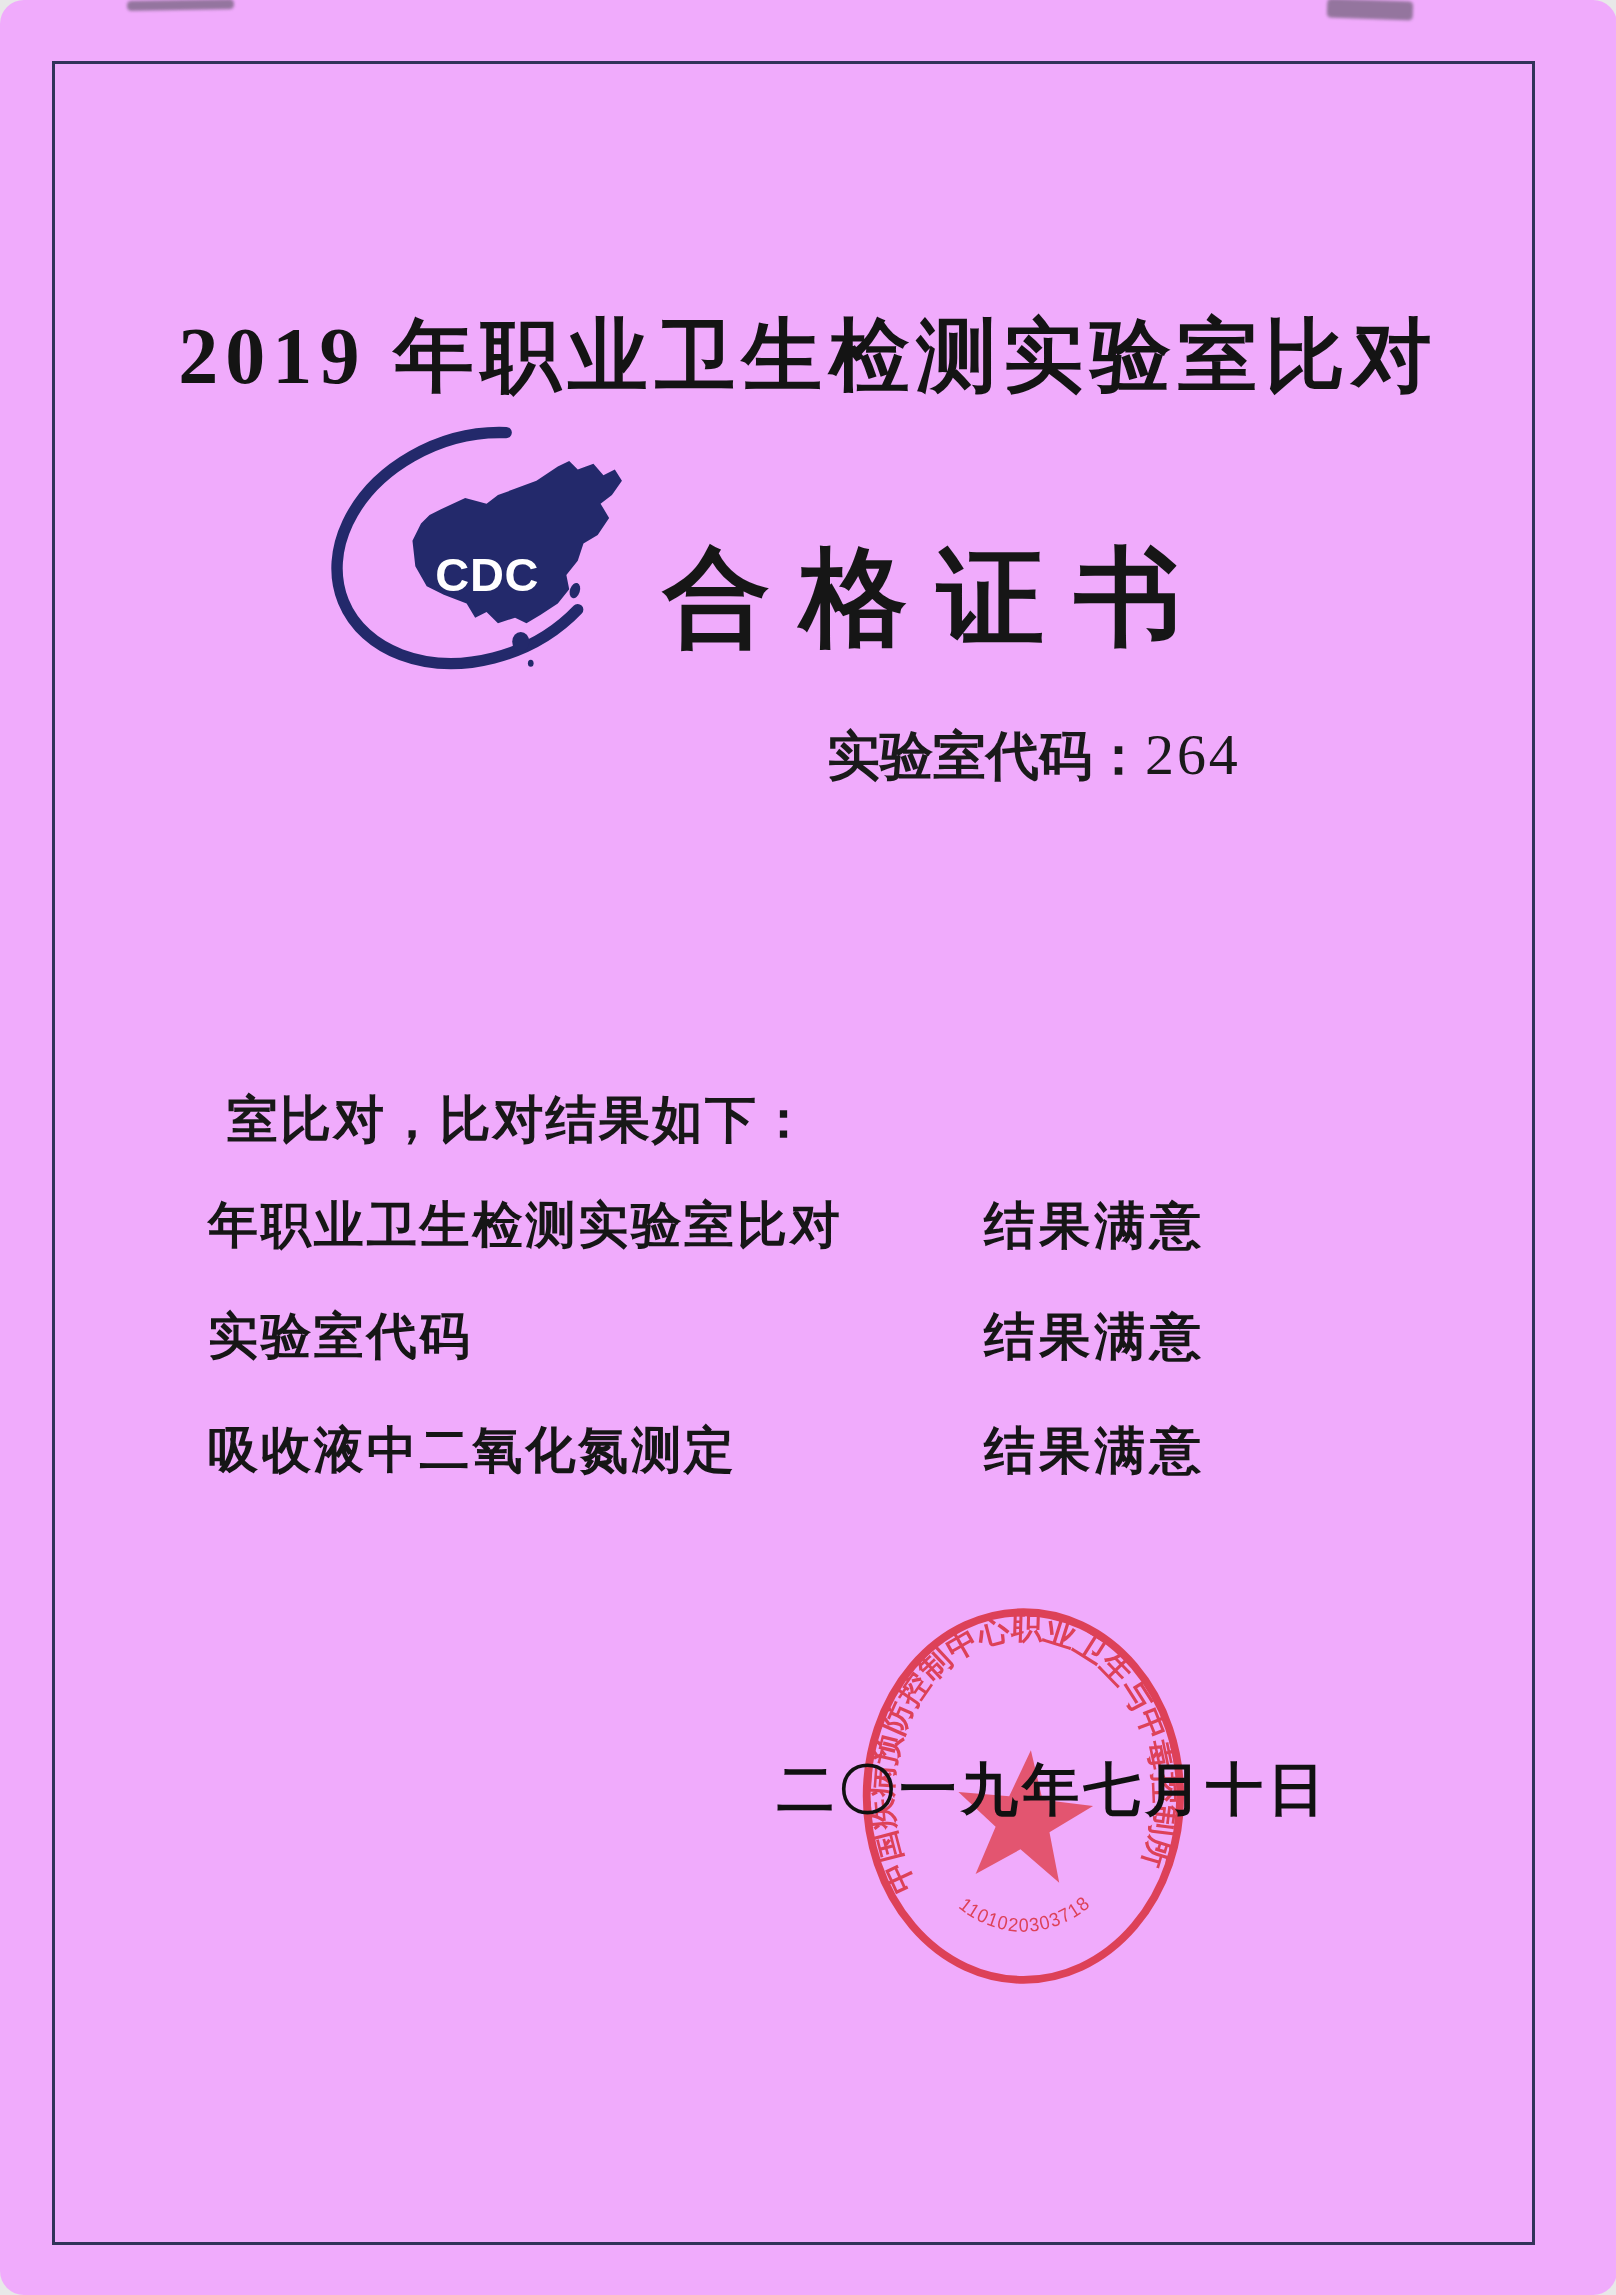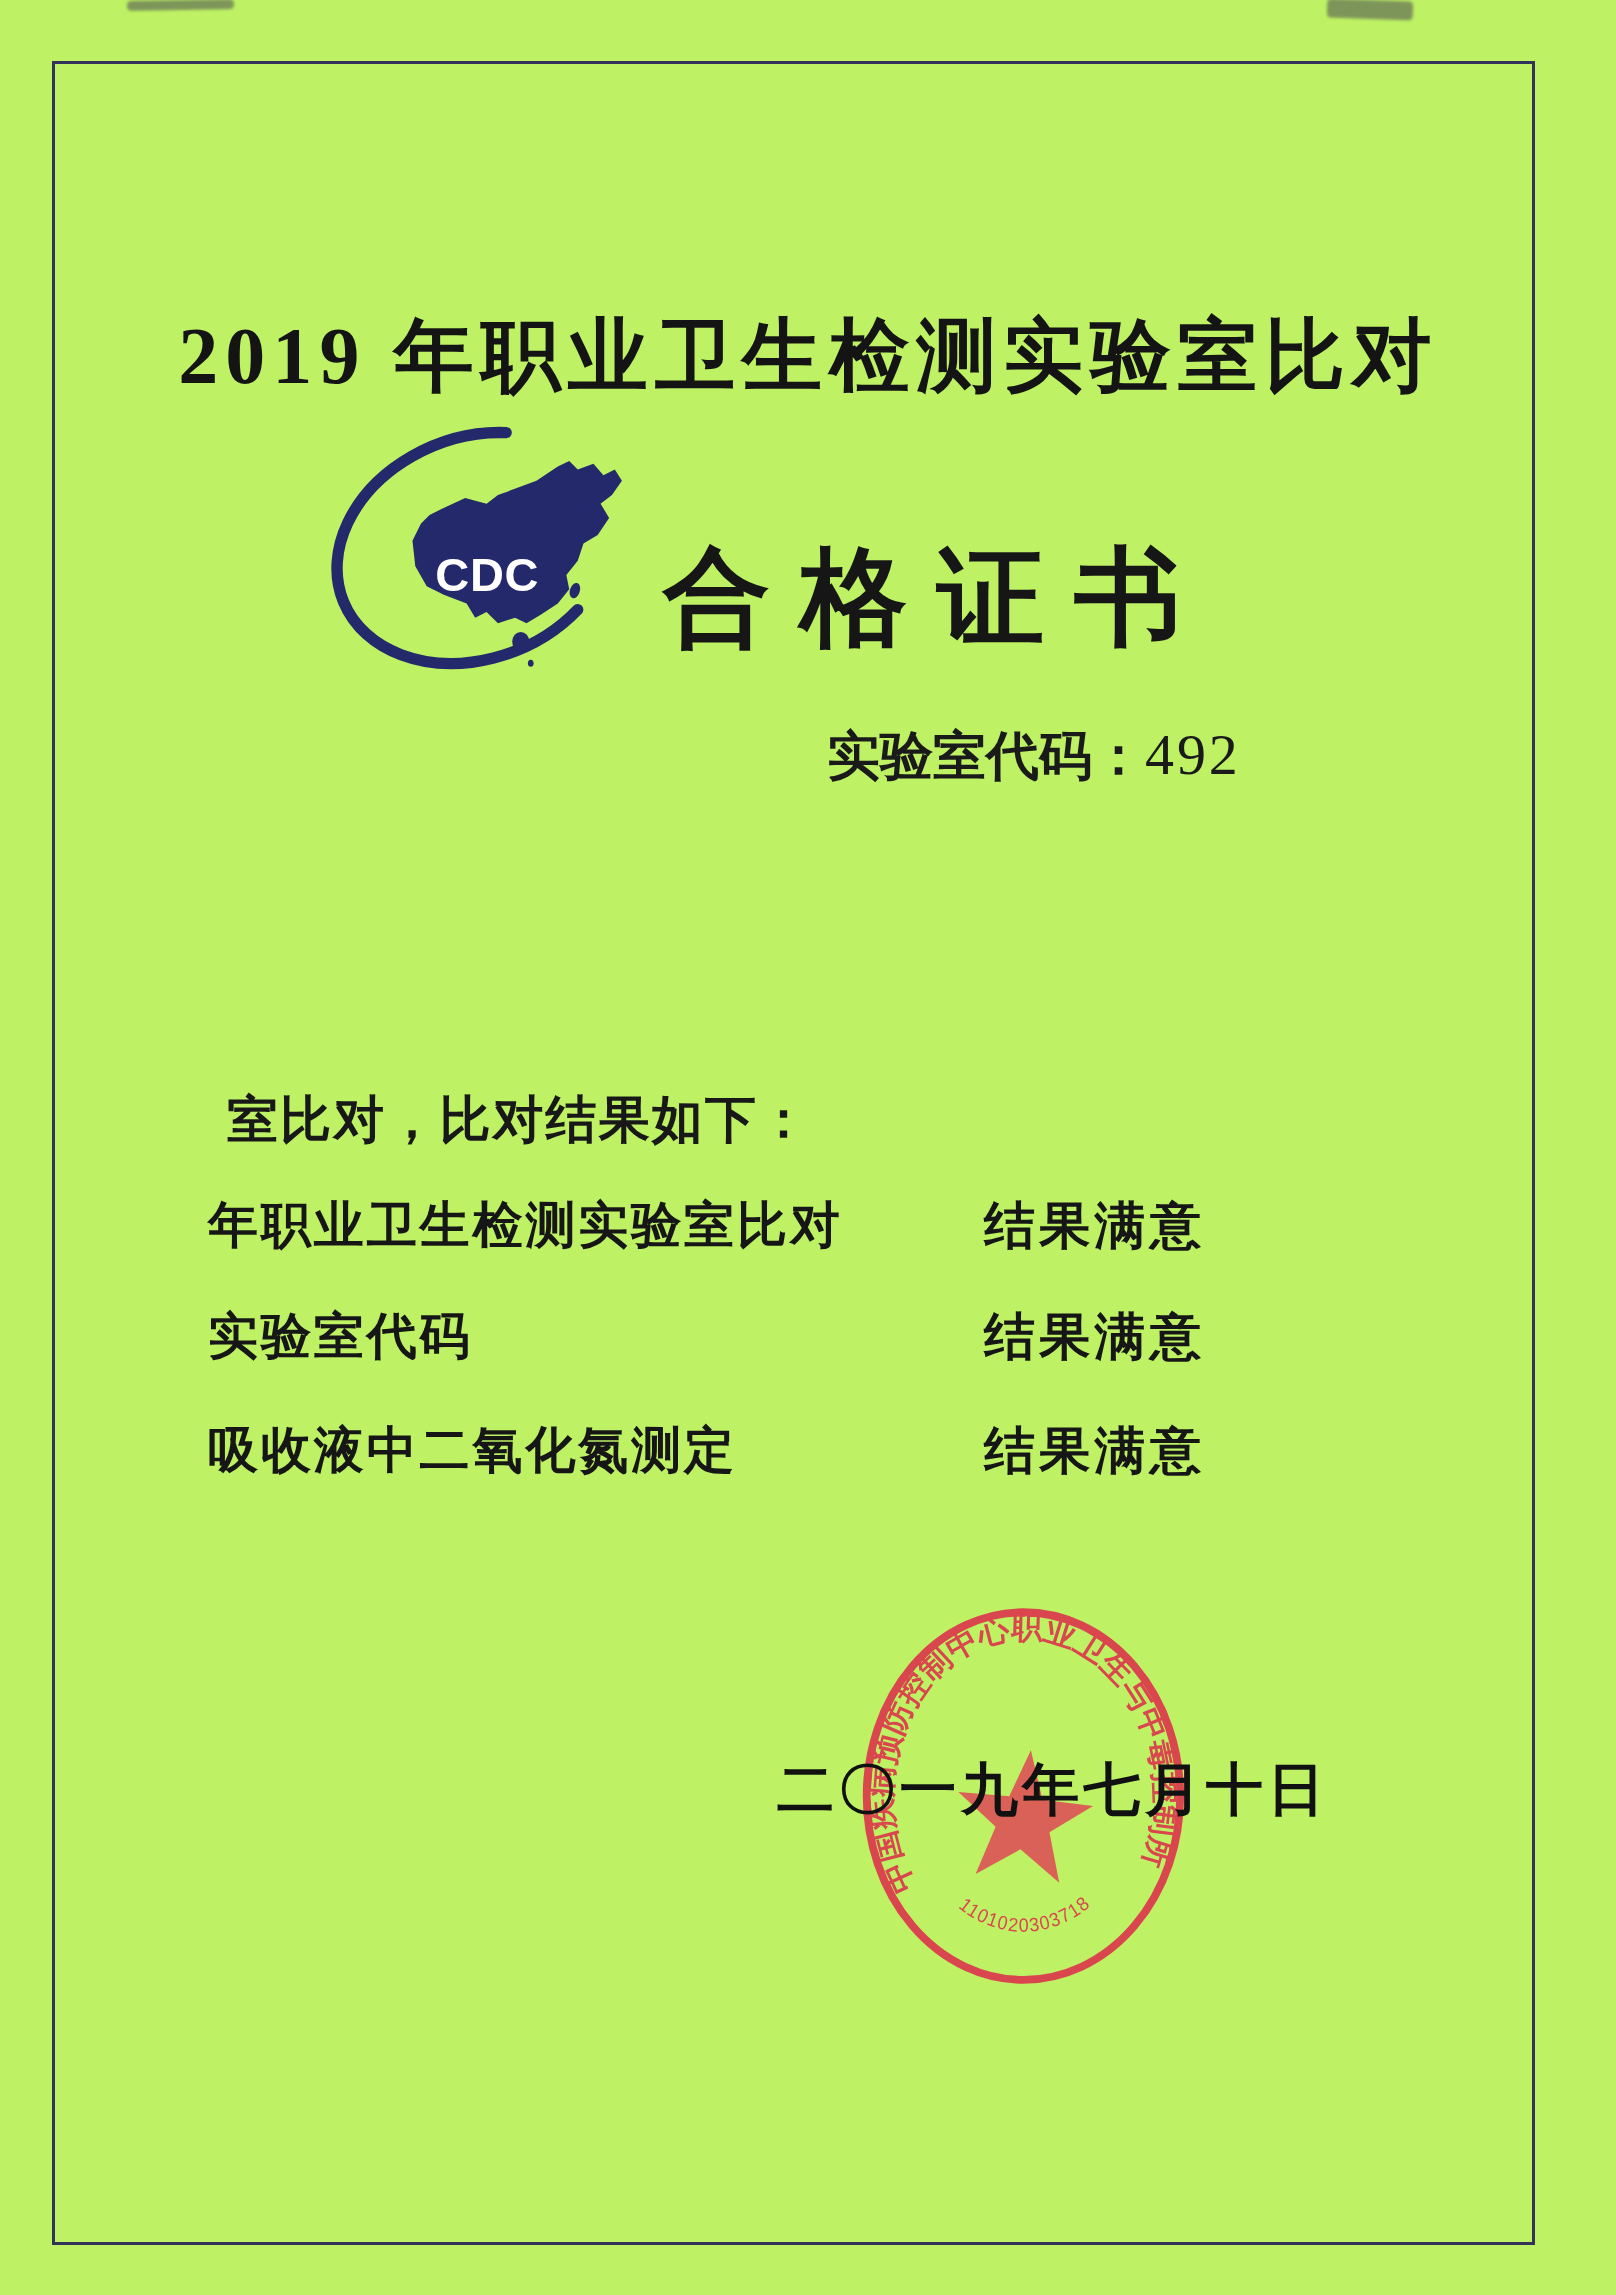--- a/index.html
+++ b/index.html
@@ -1,22 +1,23 @@
 <!DOCTYPE html>
 <html style="font-size:11.4px"><head>
 <meta charset="utf-8">
 <style>
   html,body{margin:0;padding:0;background:#e8e8e8;}
   .page{
     position:relative;
     width:1617px;height:2295px;
-    background:#bef264;
+    background:#f0abfc;
     overflow:hidden;
     font-family:"Liberation Serif","DejaVu Serif",serif;
     color:#1c1c1c;
+    border-radius:24px;
   }
   .frame{
     position:absolute;left:52px;top:61px;
     width:1483px;height:2184px;
     border:3.6px solid #32325a;
     box-sizing:border-box;
   }
   .smudge{position:absolute;background:#4a4a52;opacity:.55;border-radius:4.3px;filter:blur(1.4px);}
   .smudge.tl{left:127px;top:0;width:107px;height:10px;transform:rotate(-1deg);}
   .smudge.tr{left:1327px;top:0;width:86px;height:18.5px;transform:rotate(2deg);}
@@ -86,21 +87,21 @@
       <ellipse cx="268" cy="322" rx="12" ry="14" fill="#23296b"></ellipse>
       <ellipse cx="344" cy="250" rx="7" ry="11" fill="#23296b" transform="rotate(18 344 250)"></ellipse>
       <ellipse cx="282" cy="352" rx="4" ry="5" fill="#23296b"></ellipse>
       <text x="148" y="250" font-family="Liberation Sans, DejaVu Sans, sans-serif" font-size="66" font-weight="bold" fill="#ffffff" letter-spacing="1">CDC</text>
     </g>
   </svg>
 
   <div class="cert-title">合格证书</div>
 
   <div class="lab-code">
-    <span>实验室代码：</span><span class="code">492</span>
+    <span>实验室代码：</span><span class="code">264</span>
   </div>
 
 
   <div class="body-line l2">室比对，比对结果如下：</div>
 
   <div class="result-row row1">
     <span class="result-item">年职业卫生检测实验室比对</span>
     <span class="result-value">结果满意</span>
   </div>
   <div class="result-row row2">

